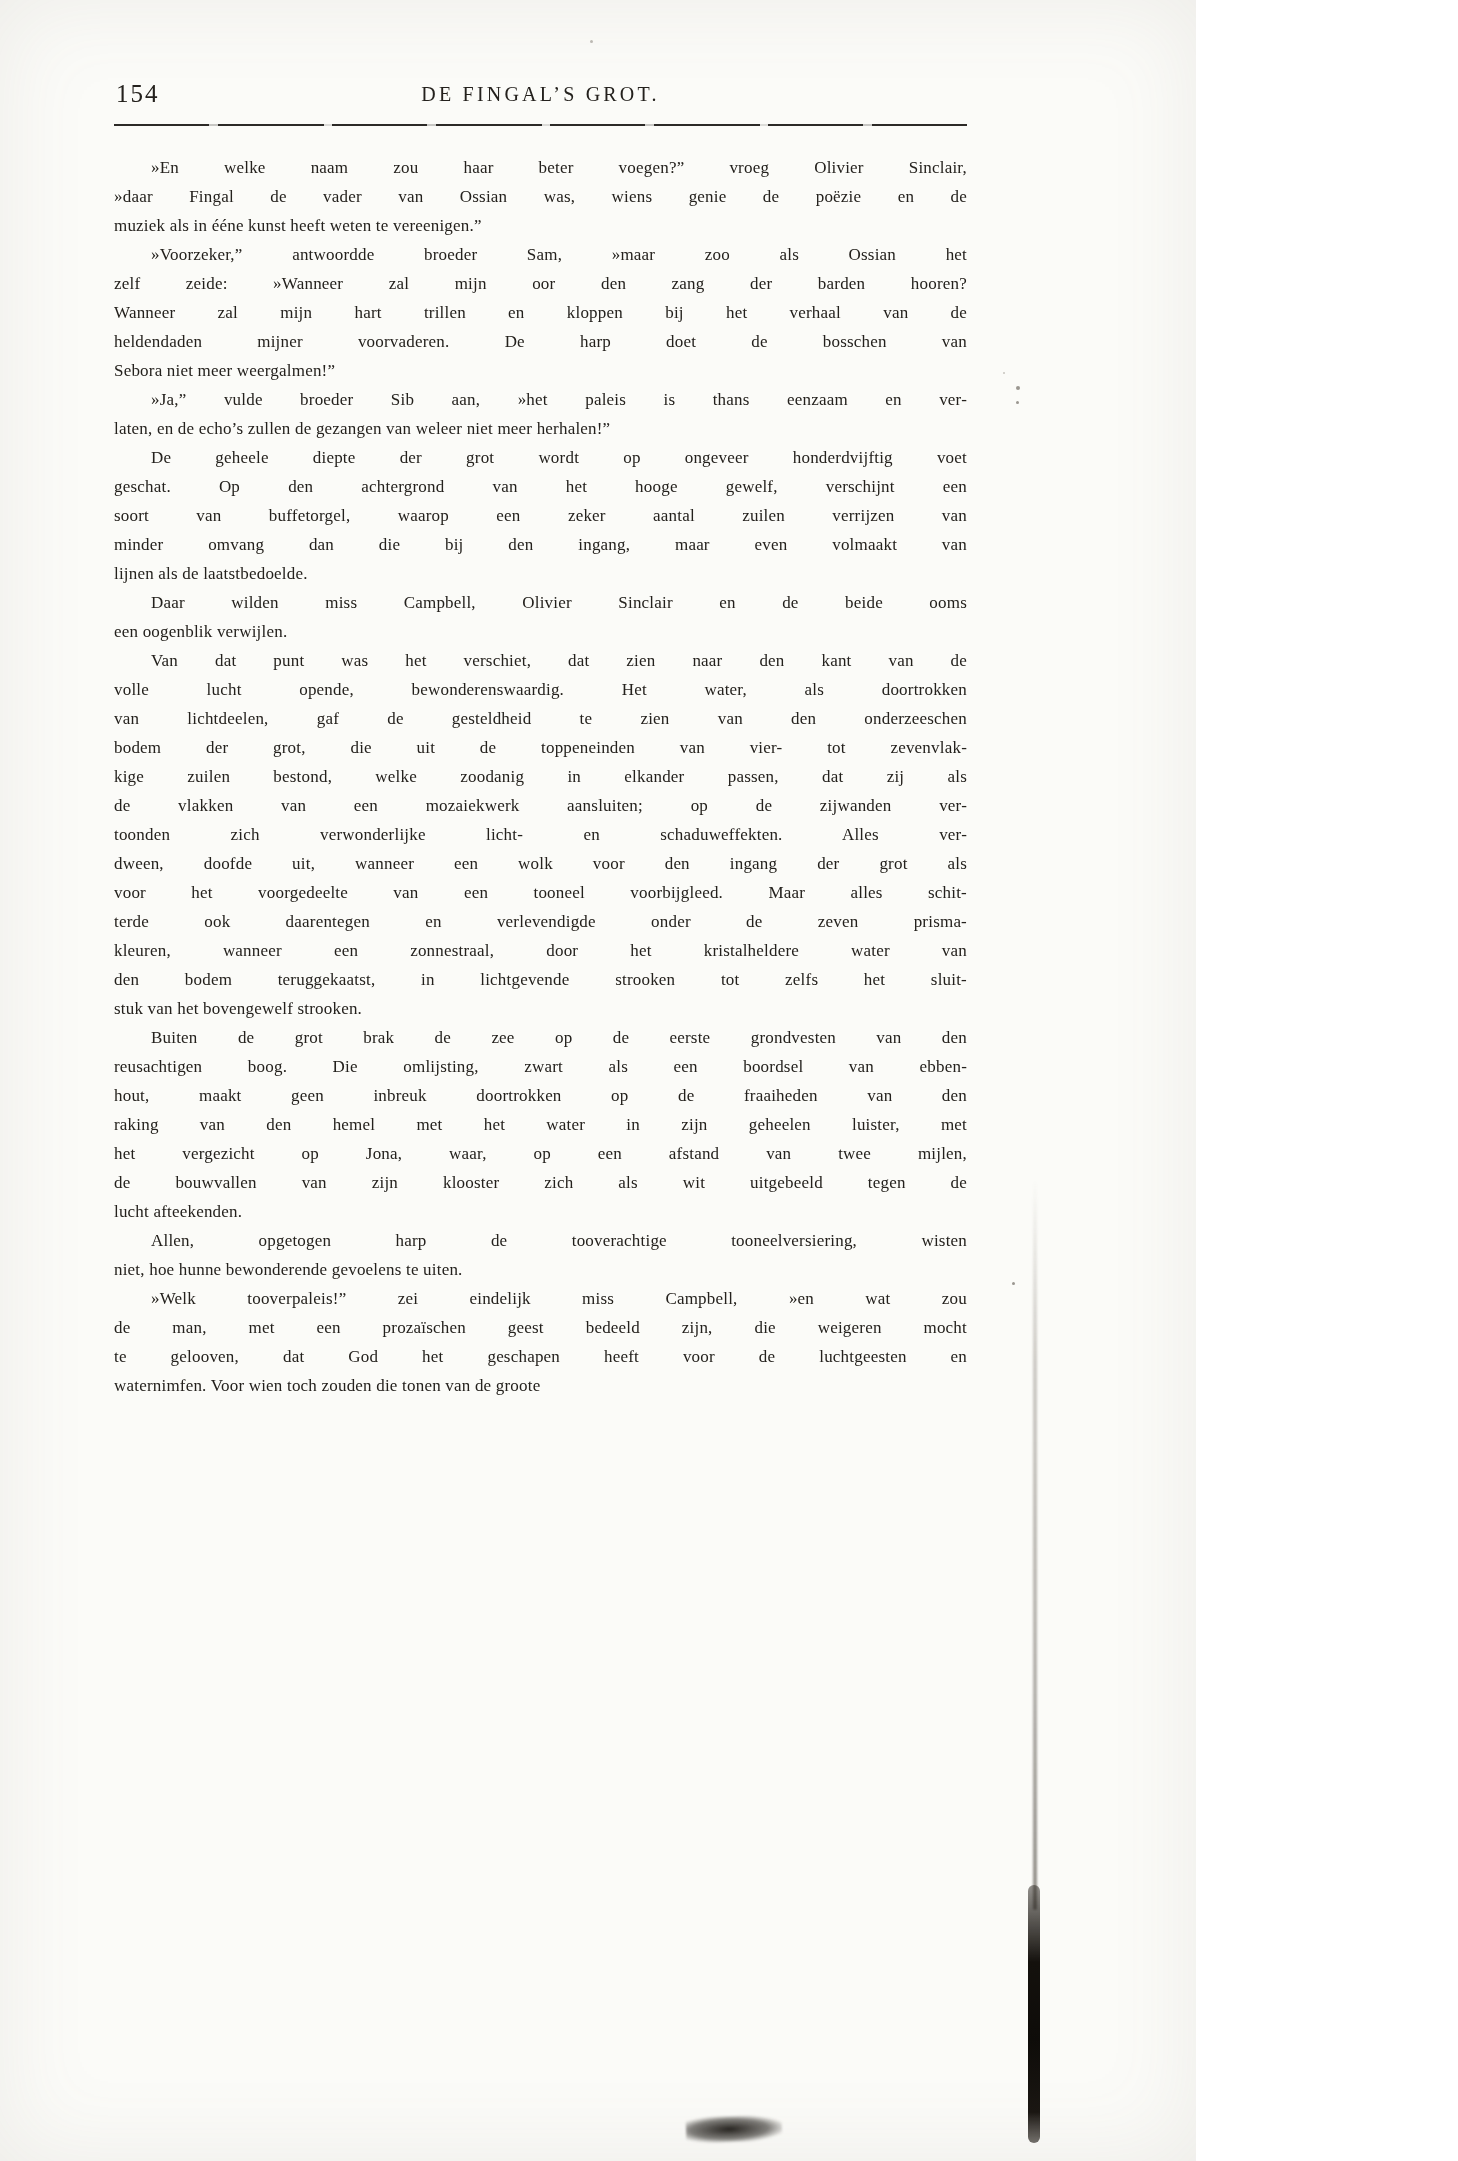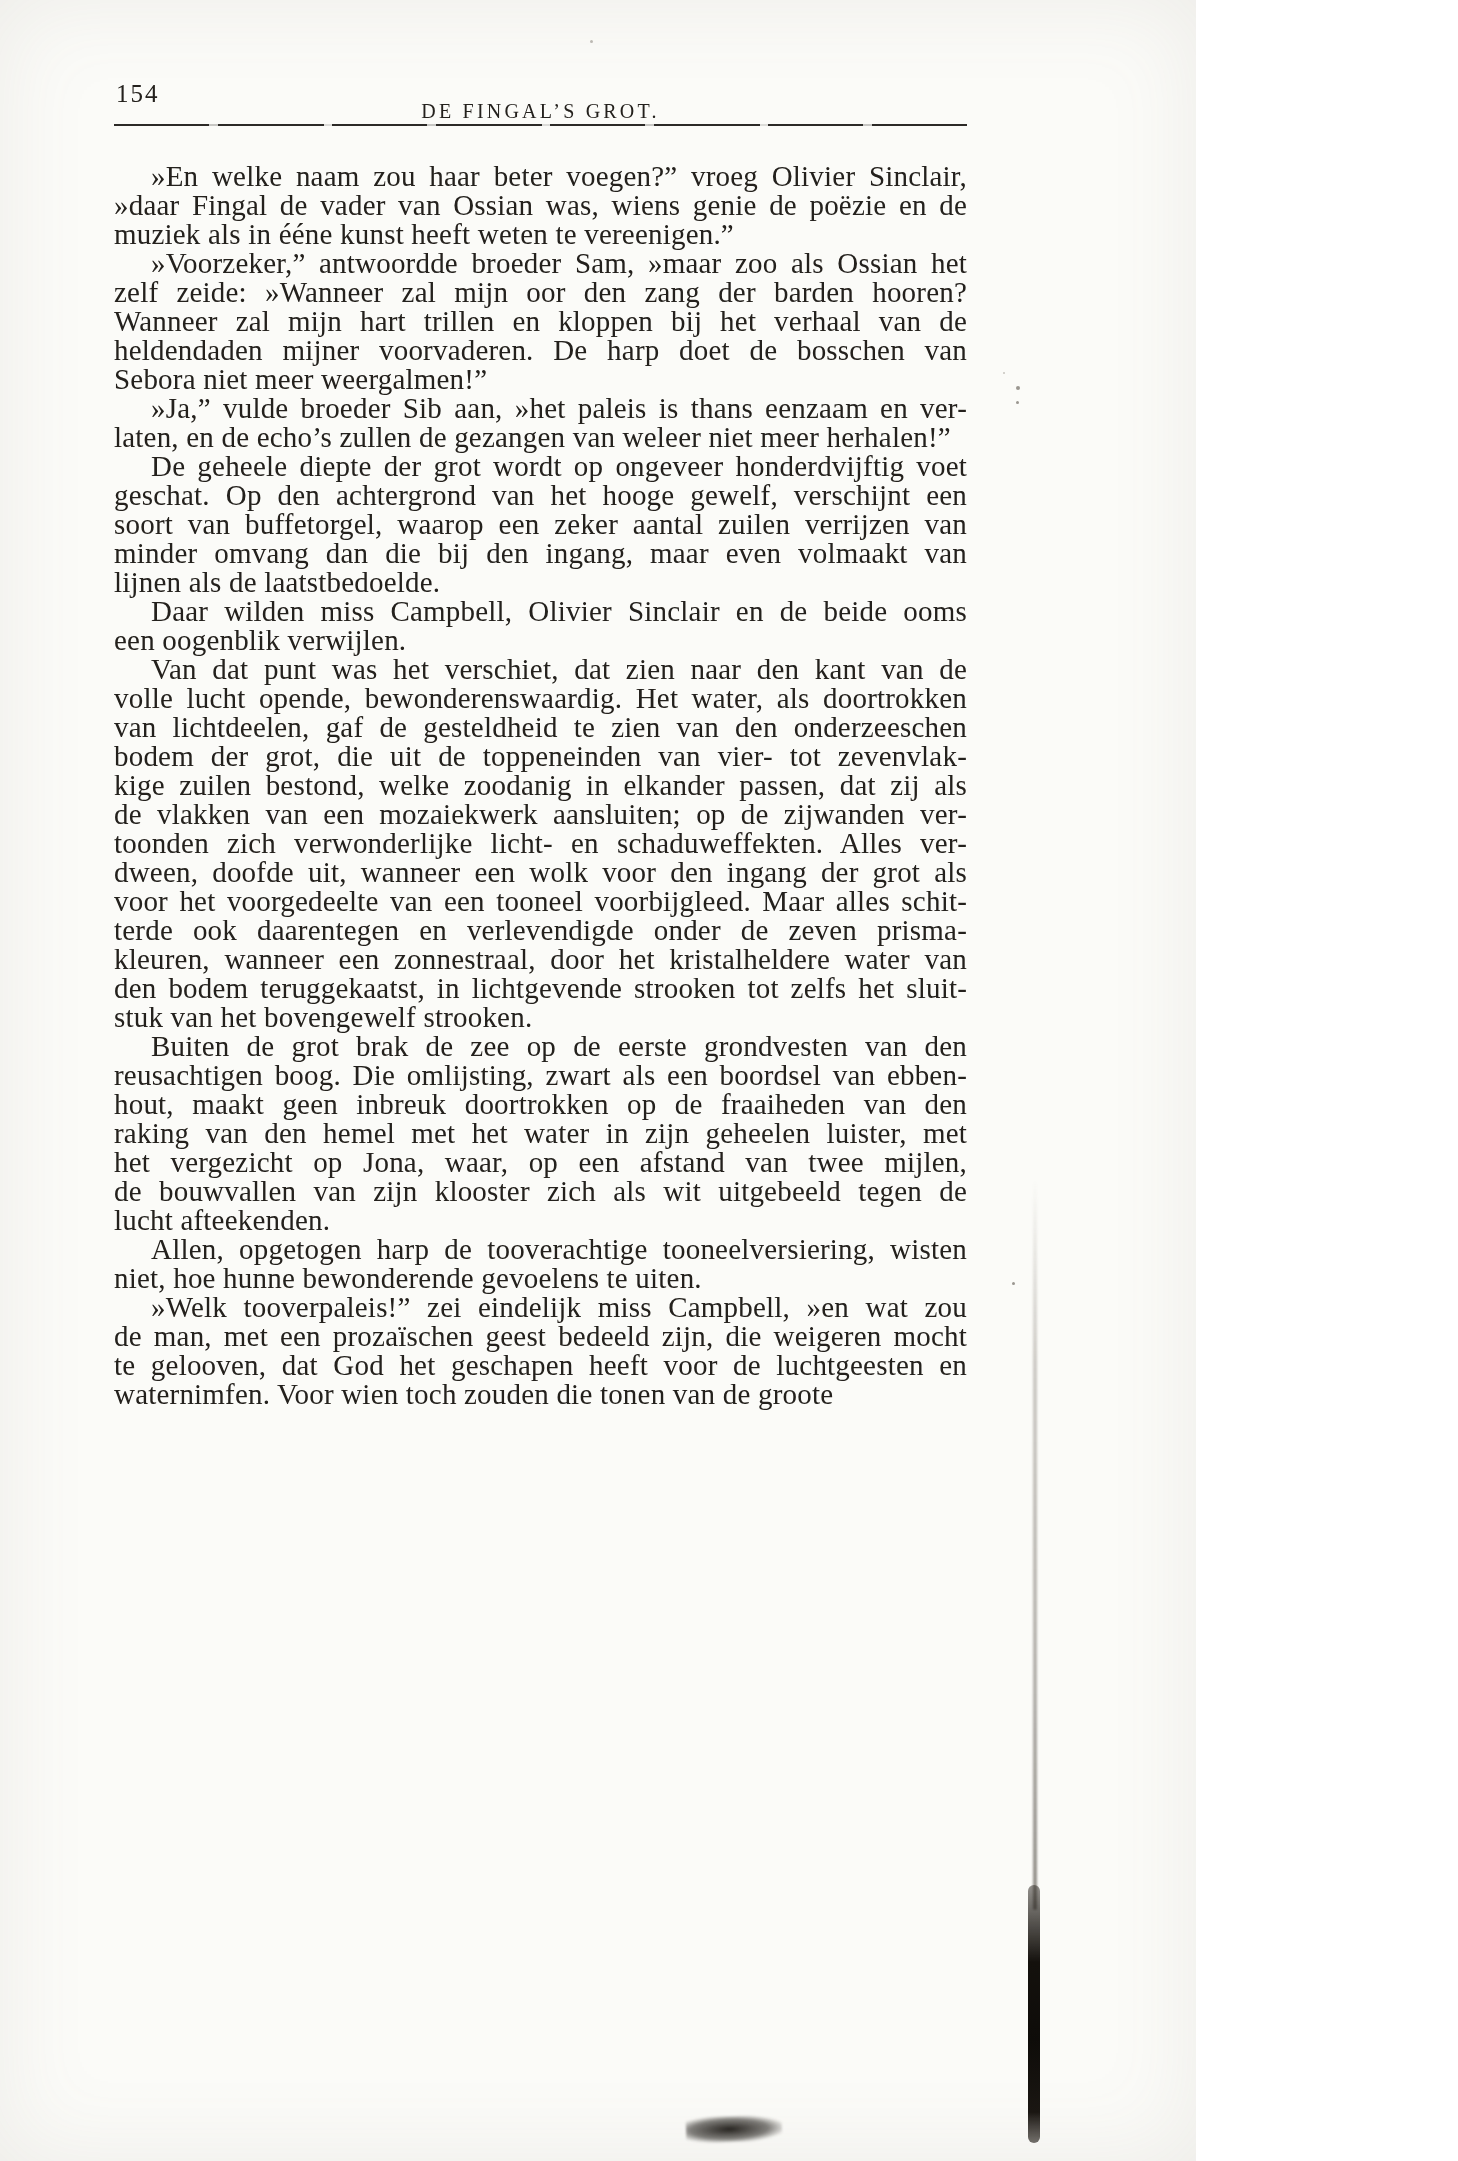--- a/index.html
+++ b/index.html
@@ -36,39 +36,39 @@
     position: absolute;
     left: 2px;
     top: 0;
     font-size: 25px;
     letter-spacing: 2px;
   }
   .running-title {
     position: absolute;
     left: 50%;
     transform: translateX(-50%);
-    top: 20px;
+    top: 3px;
     font-size: 20px;
     letter-spacing: 3.2px;
     white-space: nowrap;
   }
   .header-rule {
     margin-top: 12px;
     height: 2px;
     background: repeating-linear-gradient(
       90deg,
       #2c2a27 0px, #2c2a27 95px,
       rgba(44,42,39,0.25) 95px, rgba(44,42,39,0.25) 104px,
       #2c2a27 104px, #2c2a27 210px,
       rgba(44,42,39,0.15) 210px, rgba(44,42,39,0.15) 218px
     );
   }
   .text-block {
-    margin-top: 36px;
-    font-size: 29px;
+    margin-top: 27px;
+    font-size: 17px;
     letter-spacing: 0.2px;
   }
   .line {
     line-height: 29px;
     text-align: justify;
     text-align-last: justify;
     white-space: normal;
   }
   .line.first {
     text-indent: 37px;

